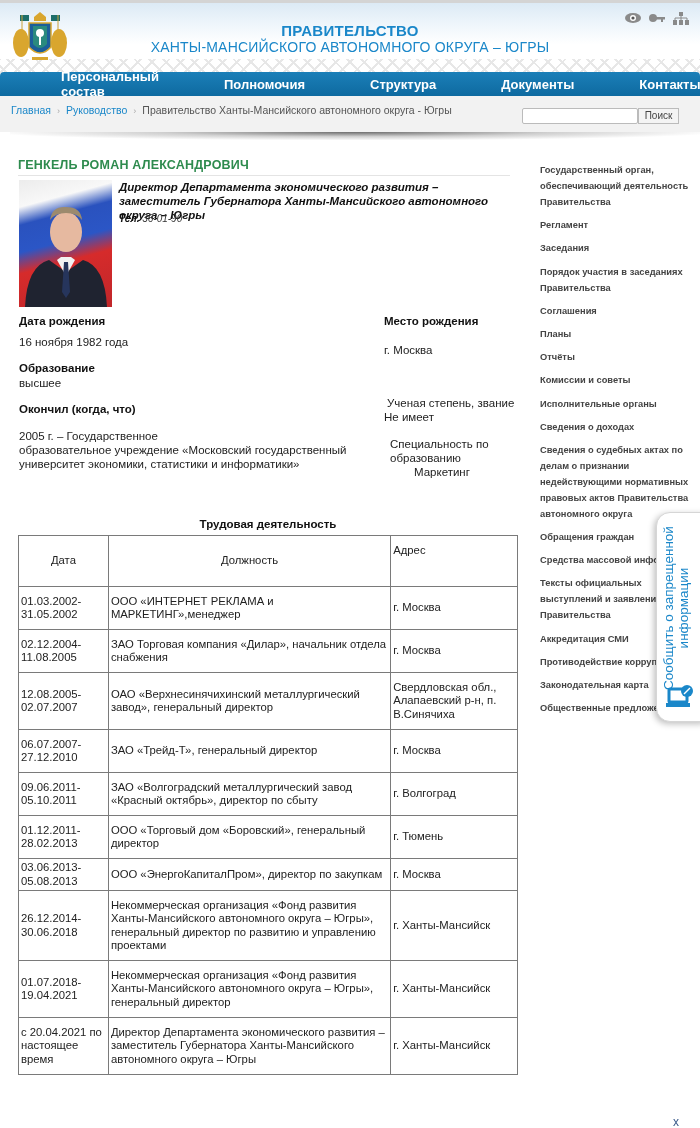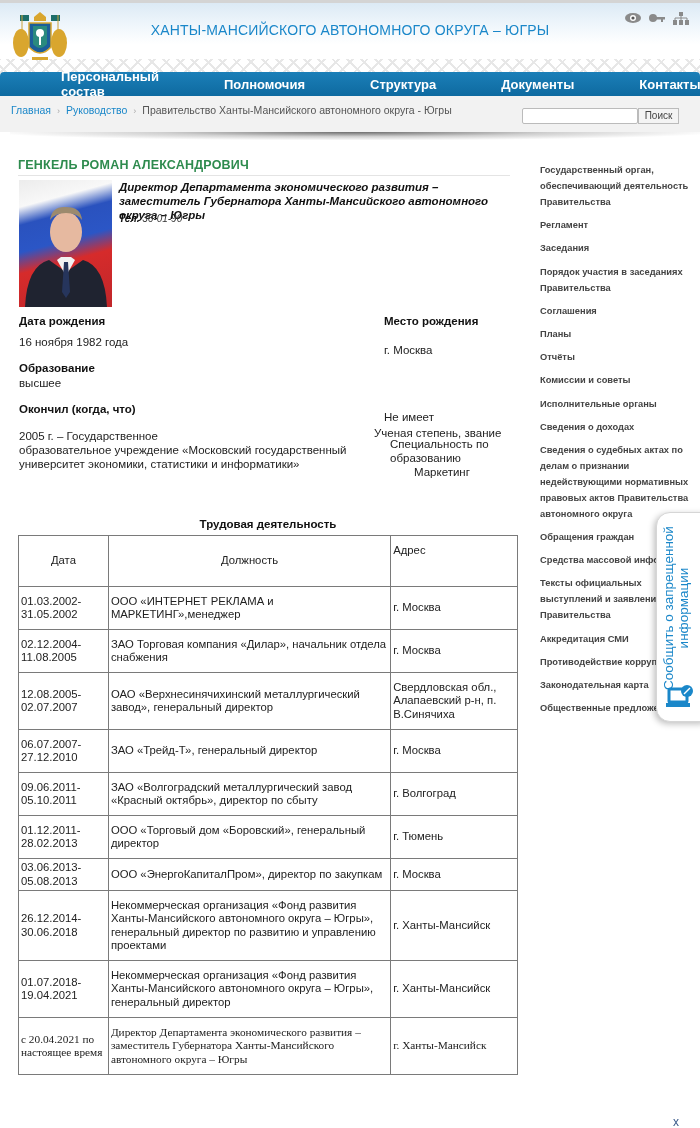--- a/index.html
+++ b/index.html
@@ -109,20 +109,21 @@
     <ellipse cx="11" cy="32" rx="8" ry="14" fill="#d9a62e"></ellipse>
     <ellipse cx="49" cy="32" rx="8" ry="14" fill="#d9a62e"></ellipse>
     <polygon points="24,6 30,1 36,6 36,10 24,10" fill="#d9a62e"></polygon>
     <path d="M19 12 H41 V36 Q30 48 19 36 Z" fill="#1c5e9a" stroke="#d9a62e" stroke-width="1.5"></path>
     <path d="M23 15 H37 V33 Q30 41 23 33 Z" fill="#2a8a7e"></path>
     <circle cx="30" cy="22" r="4" fill="#fff"></circle>
     <rect x="29" y="24" width="2" height="10" fill="#fff"></rect>
     <rect x="22" y="46" width="16" height="3" fill="#d9a62e"></rect>
   </svg>
   <div class="site-title">
+    <div class="t1">ПРАВИТЕЛЬСТВО</div>
     <div class="t2">ХАНТЫ-МАНСИЙСКОГО АВТОНОМНОГО ОКРУГА – ЮГРЫ</div>
   </div>
   <div class="tools">
     <span>
       <svg width="18" height="14" viewBox="0 0 18 14">
           <ellipse cx="9" cy="6" rx="8" ry="5" fill="#8a8a8a"></ellipse>
           <circle cx="9" cy="6" r="3" fill="#fff"></circle>
           <circle cx="9" cy="6" r="1.6" fill="#555"></circle>
         </svg>
     </span>
@@ -188,21 +189,21 @@
 
 <div class="lbl" style="left:19px; top:362px;">Образование</div>
 <div class="val" style="left:19px; top:376px;">высшее</div>
 
 <div class="lbl" style="left:19px; top:403px;">Окончил (когда, что)</div>
 <div class="val" style="left:19px; top:429px; width:350px;">
   <div>2005 г. – Государственное</div>
   <div>образовательное учреждение «Московский государственный университет экономики, статистики и информатики»</div>
 </div>
 
-<div class="val" style="left:374px; top:396px;margin-top:30px;">Ученая степень, звание</div>
+<div class="val" style="left:387px; top:396px;">Ученая степень, звание</div>
 <div class="val" style="left:384px; top:410px;">Не имеет</div>
 
 <div class="val" style="left:390px; top:437px; width:110px;">Специальность по образованию</div>
 <div class="val" style="left:384px; top:465px;padding-left:30px;">Маркетинг</div>
 
 <div class="table-caption">Трудовая деятельность</div>
 <table class="work">
   <colgroup>
       <col class="c1">
       <col class="c2">
@@ -254,21 +255,21 @@
     <tr style="height:70px;">
       <td>26.12.2014-30.06.2018</td>
       <td>Некоммерческая организация «Фонд развития Ханты-Мансийского автономного округа – Югры», генеральный директор по развитию и управлению проектами</td>
       <td>г. Ханты-Мансийск</td>
     </tr>
     <tr style="height:57px;">
       <td>01.07.2018-19.04.2021</td>
       <td>Некоммерческая организация «Фонд развития Ханты-Мансийского автономного округа – Югры», генеральный директор</td>
       <td>г. Ханты-Мансийск</td>
     </tr>
-    <tr style="height:57px;font-family:Liberation Serif, serif;">
+    <tr style="height:57px;">
       <td>с 20.04.2021 по настоящее время</td>
       <td>Директор Департамента экономического развития – заместитель Губернатора Ханты-Мансийского автономного округа – Югры</td>
       <td>г. Ханты-Мансийск</td>
     </tr>
   </tbody>
 </table>
 
 <div class="sidebar">
   <a>Государственный орган, обеспечивающий деятельность Правительства</a>
   <a>Регламент</a>

